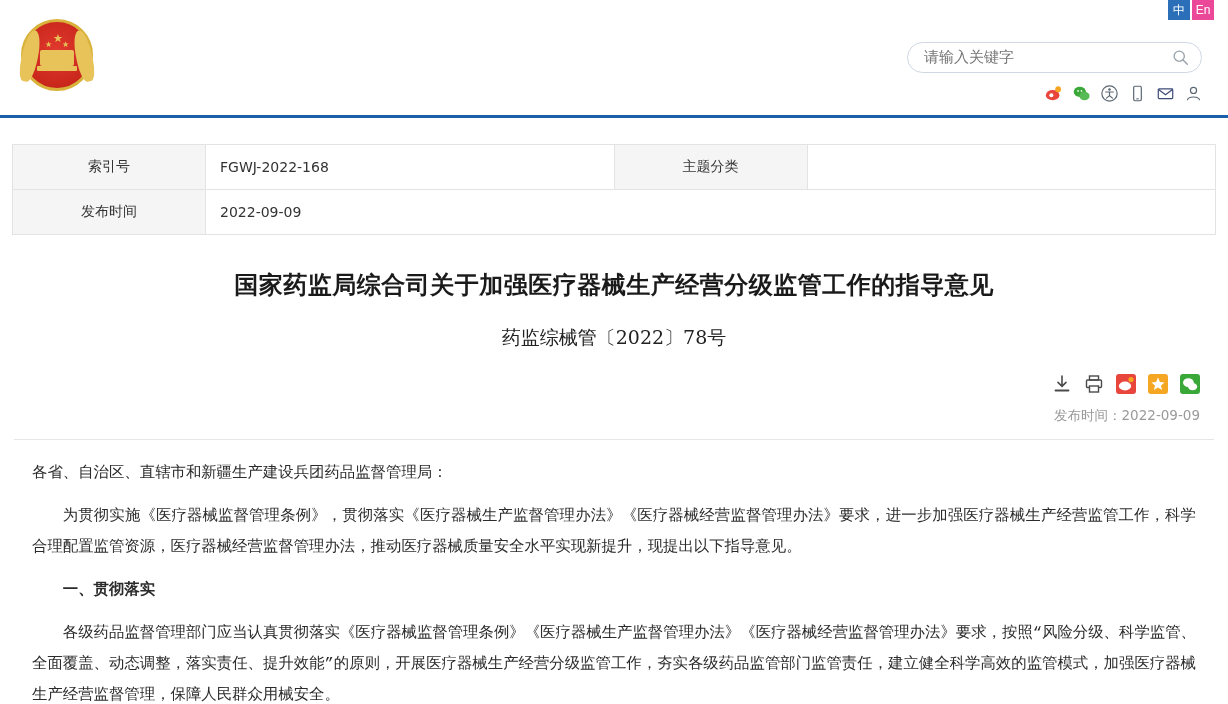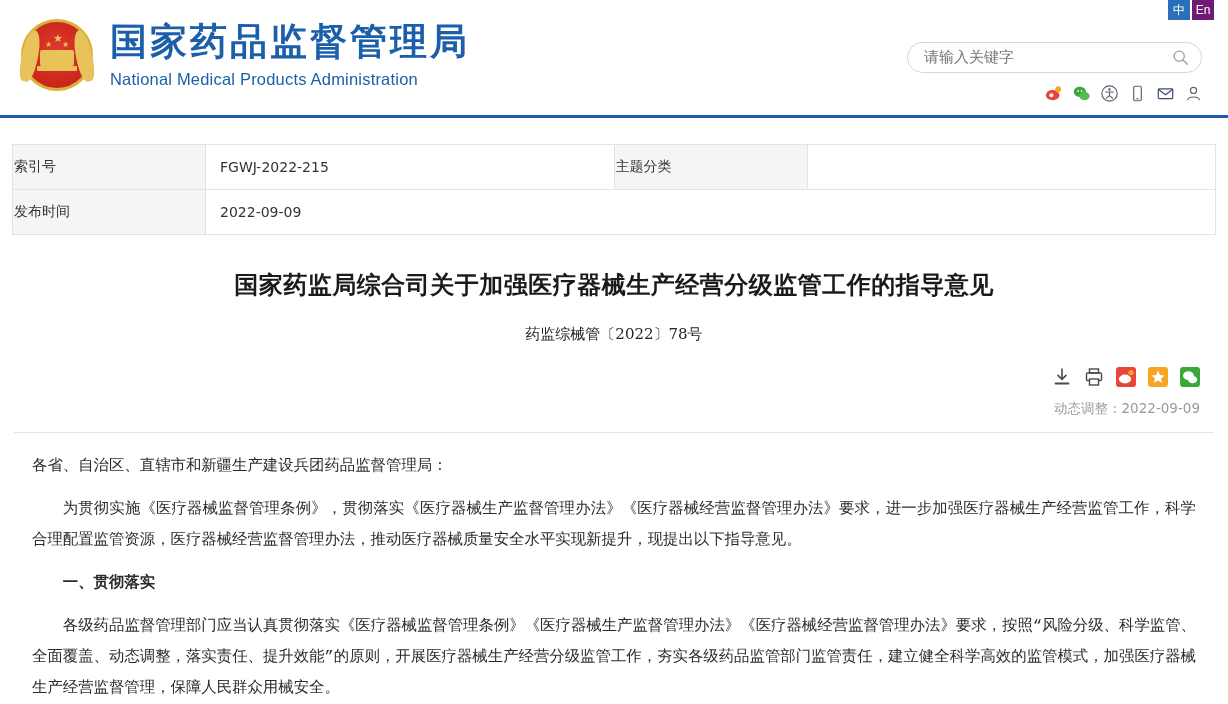--- a/index.html
+++ b/index.html
@@ -35,21 +35,21 @@
     width: 22px;
     height: 20px;
     font-size: 12px;
     line-height: 20px;
     text-align: center;
     color: #ffffff;
     background: #2a6fb8;
     cursor: pointer;
   }
   .lang-btn.inactive {
-    background: #701a75;
+    background: #ec4899;
   }
 
   .brand {
     position: absolute;
     left: 18px;
     top: 16px;
     display: flex;
     align-items: center;
   }
   .emblem {
@@ -181,39 +181,40 @@
   }
   .meta-table td {
     border: 1px solid #e3e3e3;
     height: 42px;
     font-size: 14px;
     color: #333;
     font-family: "DejaVu Sans", sans-serif;
   }
   .meta-label {
     background: #f5f5f5;
+    text-align: center;
     color: #333;
     width: 190px;
   }
   .meta-val { padding-left: 14px; }
 
   
   .doc-title {
     text-align: center;
     font-family: "DejaVu Sans", sans-serif;
     font-size: 24px;
     font-weight: bold;
     color: #1a1a1a;
     margin: 34px 0 0 0;
     letter-spacing: 0.5px;
   }
   .doc-sub {
     text-align: center;
     font-family: "DejaVu Serif", serif;
-    font-size: 15px;
+    font-size: 19px;
     color: #222;
     margin-top: 24px;
   }
 
   .tool-row {
     display: flex;
     justify-content: flex-end;
     align-items: center;
     gap: 12px;
     margin: 22px 16px 0 0;
@@ -262,24 +263,20 @@
       <div class="ring"></div>
       <div class="wheat-l"></div>
       <div class="wheat-r"></div>
       <div class="gate"></div>
       <div class="stars">
         <span class="star s1">★</span>
         <span class="star s2">★</span>
         <span class="star s3">★</span>
       </div>
     </div>
-    <div class="titles">
-      <div class="cn">国家药品监督管理局</div>
-      <div class="en">National Medical Products Administration</div>
-    </div>
   </div>
 
   <div class="search-box">
     <input type="text" placeholder="请输入关键字" style="">
     <svg class="search-icon" viewBox="0 0 20 20">
       <circle cx="8.5" cy="8.5" r="6" fill="none" stroke="#9aa3ac" stroke-width="1.6"></circle>
       <line x1="13" y1="13" x2="18" y2="18" stroke="#9aa3ac" stroke-width="1.8" stroke-linecap="round"></line>
     </svg>
   </div>
 
@@ -314,21 +311,21 @@
     </svg>
   </div>
 </div>
 
 <div class="wrap">
 
   <table class="meta-table">
     <tbody>
       <tr>
         <td class="meta-label">索引号</td>
-        <td class="meta-val">FGWJ-2022-215</td>
+        <td class="meta-val">FGWJ-2022-168</td>
         <td class="meta-label">主题分类</td>
         <td class="meta-val"></td>
       </tr>
       <tr>
         <td class="meta-label">发布时间</td>
         <td class="meta-val" colspan="3">2022-09-09</td>
       </tr>
     </tbody>
   </table>
 
@@ -355,21 +352,21 @@
       <polygon points="10,3.6 11.9,8 16.6,8.4 13,11.5 14.1,16.1 10,13.6 5.9,16.1 7,11.5 3.4,8.4 8.1,8" fill="#ffffff"></polygon>
     </svg>
     <svg class="tool-icon" viewBox="0 0 20 20">
       <rect width="20" height="20" rx="3" fill="#3aa739"></rect>
       <ellipse cx="8.4" cy="8.6" rx="5.4" ry="4.3" fill="#ffffff"></ellipse>
       <ellipse cx="12.6" cy="12.6" rx="4.6" ry="3.7" fill="#ffffff"></ellipse>
     </svg>
   </div>
 
   <div class="pub-time">
-    <span>动态调整：</span><span>2022-09-09</span>
+    <span>发布时间：</span><span>2022-09-09</span>
   </div>
 
   <div class="divider"></div>
 
   <div class="body-text">
     <p>各省、自治区、直辖市和新疆生产建设兵团药品监督管理局：</p>
     <p class="indent">为贯彻实施《医疗器械监督管理条例》，贯彻落实《医疗器械生产监督管理办法》《医疗器械经营监督管理办法》要求，进一步加强医疗器械生产经营监管工作，科学合理配置监管资源，医疗器械经营监督管理办法，推动医疗器械质量安全水平实现新提升，现提出以下指导意见。</p>
     <p class="heading">一、贯彻落实</p>
     <p class="indent">各级药品监督管理部门应当认真贯彻落实《医疗器械监督管理条例》《医疗器械生产监督管理办法》《医疗器械经营监督管理办法》要求，按照“风险分级、科学监管、全面覆盖、动态调整，落实责任、提升效能”的原则，开展医疗器械生产经营分级监管工作，夯实各级药品监管部门监管责任，建立健全科学高效的监管模式，加强医疗器械生产经营监督管理，保障人民群众用械安全。</p>
   </div>

